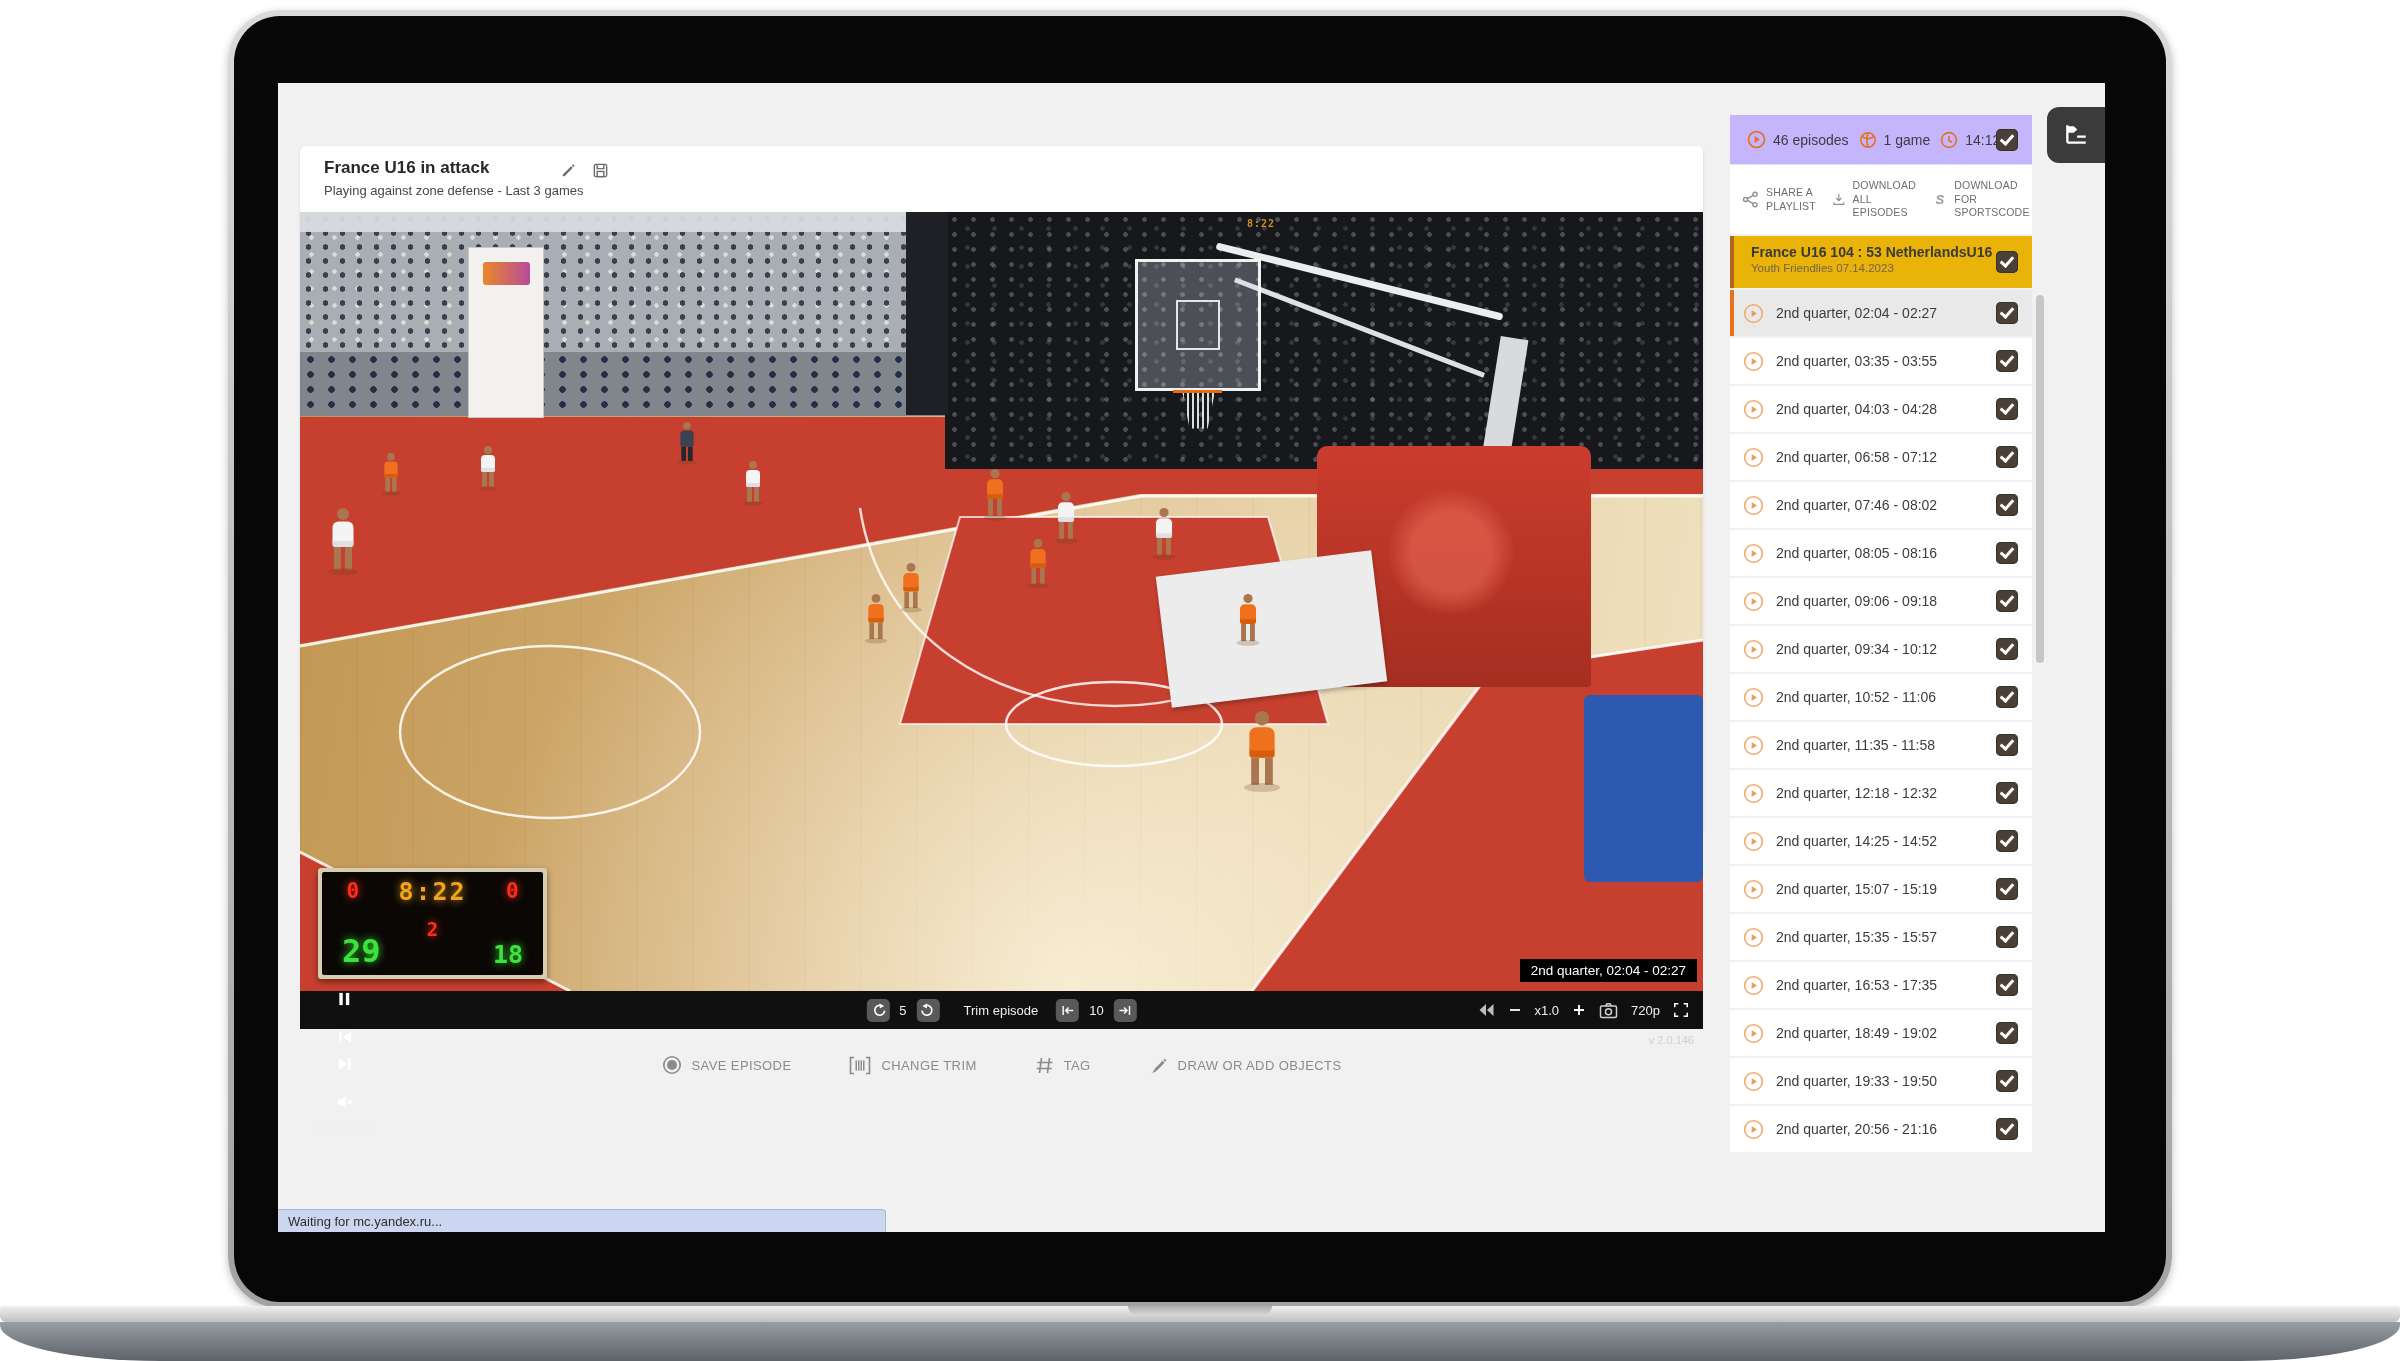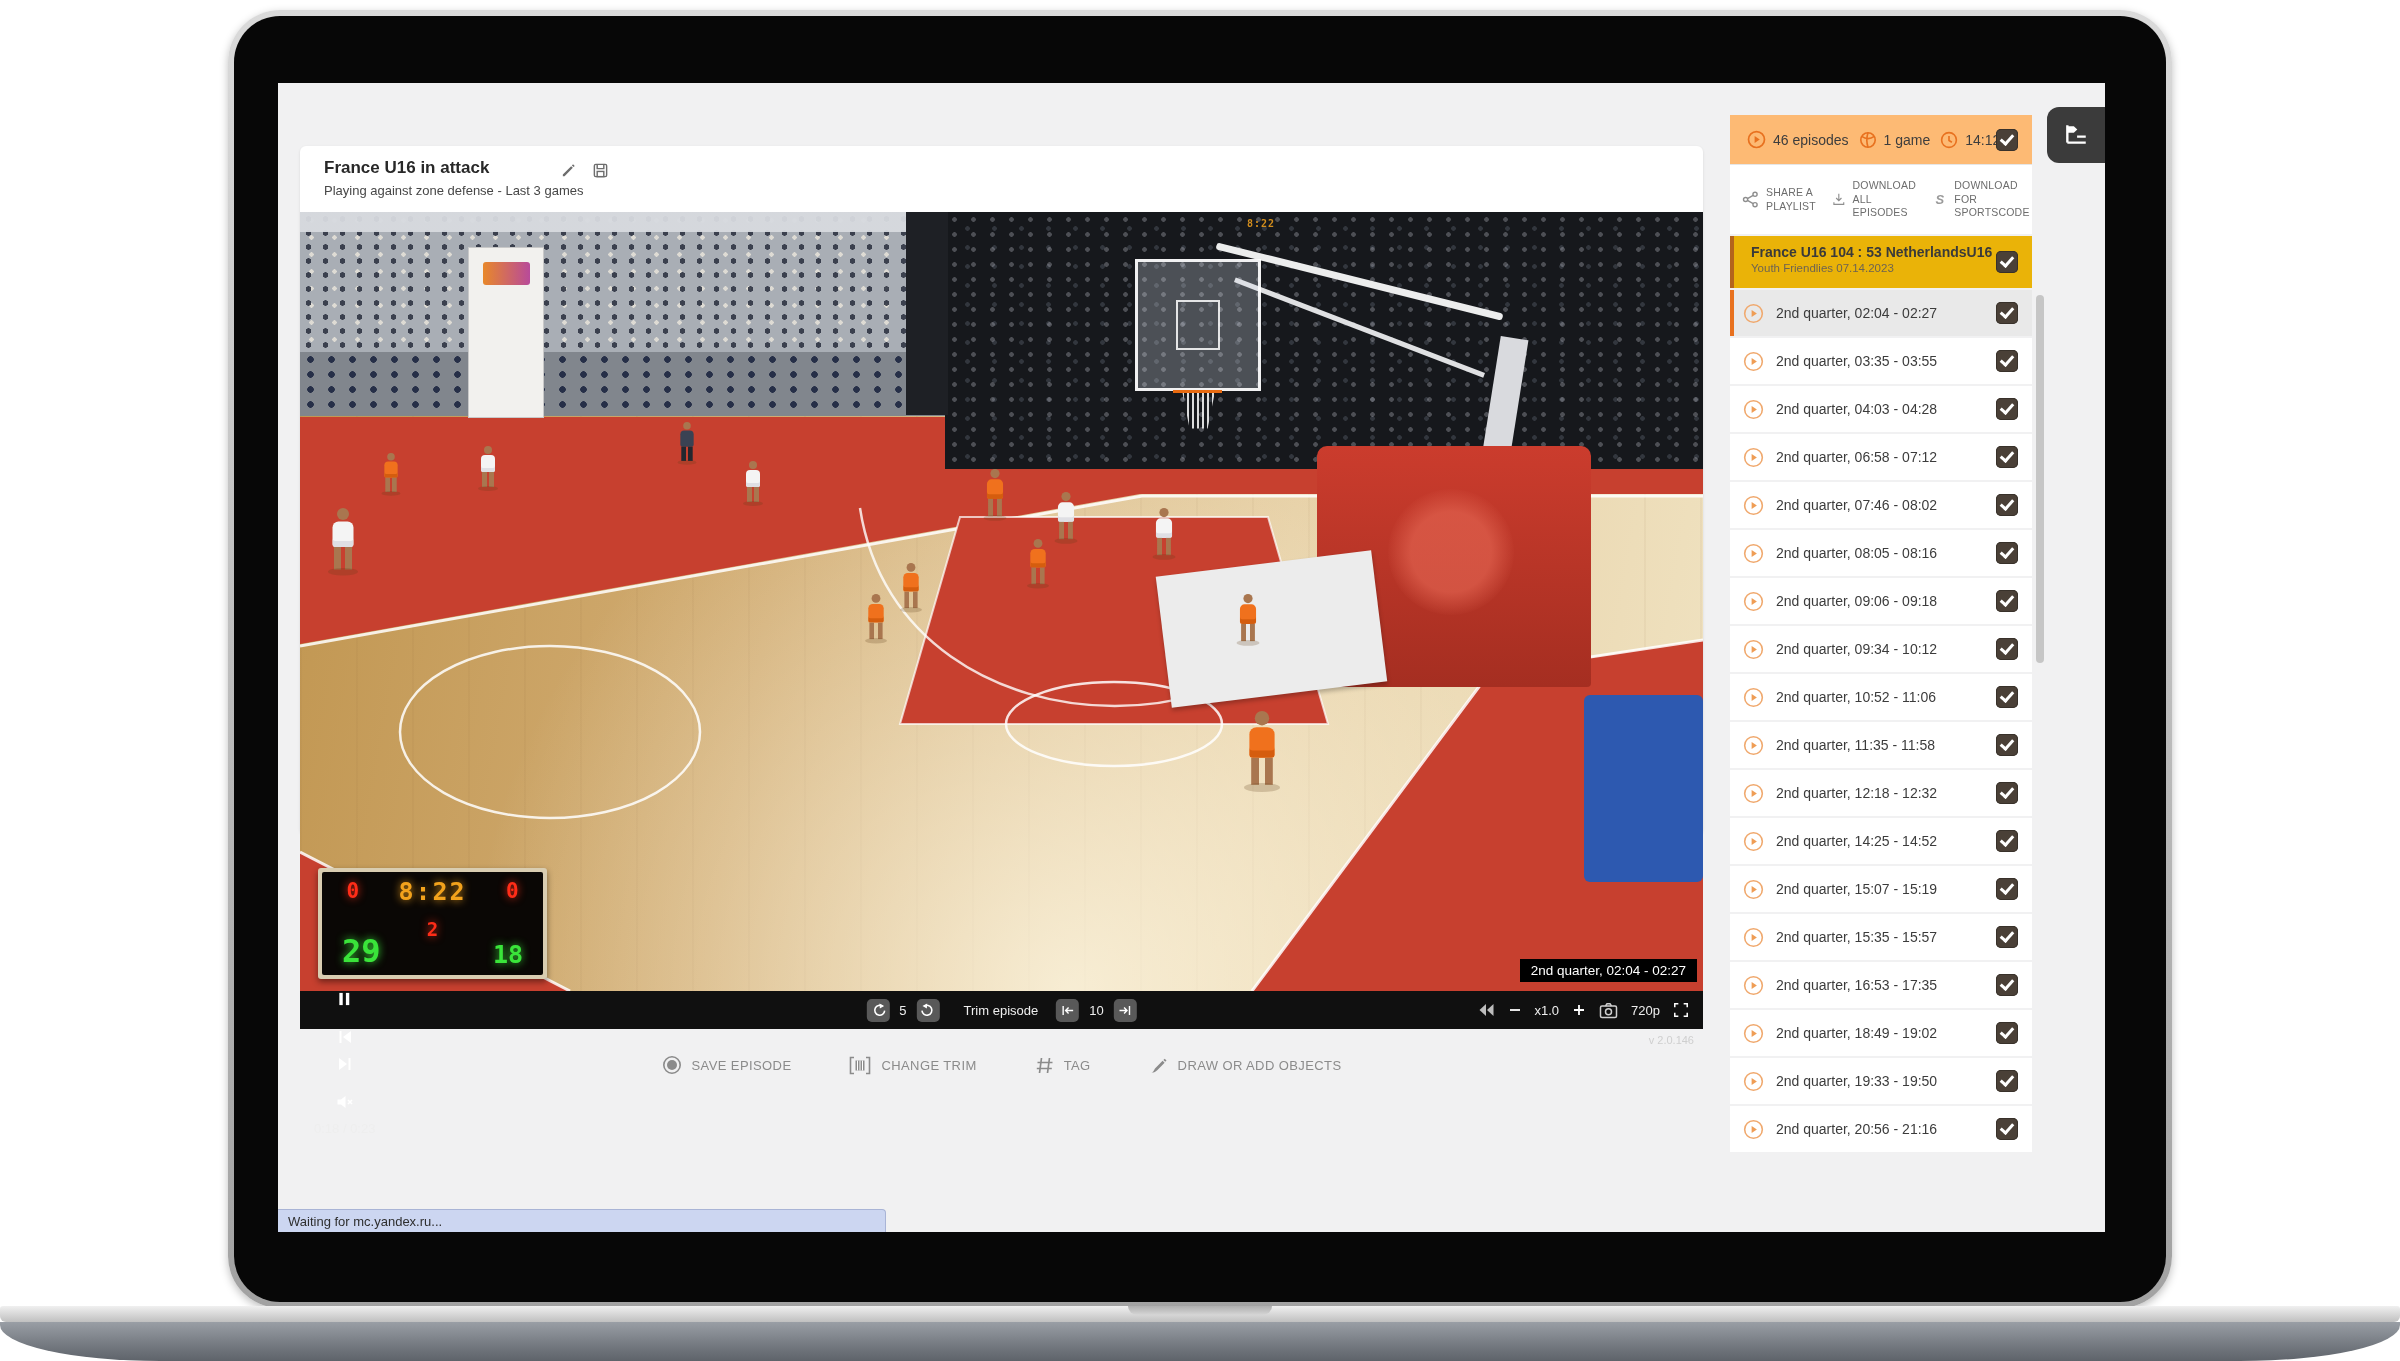--- a/index.html
+++ b/index.html
@@ -133,21 +133,21 @@
   .statusbar { position:absolute; left:0; bottom:0; width:608px; height:23px;
     background:#ccd6f1; border:1px solid #a9b4d6; border-left:none; border-bottom:none;
     border-top-right-radius:4px; font-size:13px; color:#2e2e2e; line-height:24px; padding-left:10px; }
 
   
   .sidebar { position:absolute; left:1452px; top:32px; width:302px; }
   .checkbox { width:22px; height:22px; background:#4a4037; border-radius:5px; position:relative;
     box-shadow:inset 0 0 0 1px #38312a; cursor:pointer; flex:none; }
   .checkbox::after { content:""; position:absolute; left:7px; top:3px; width:5px; height:10px;
     border:solid #fff; border-width:0 3px 3px 0; transform:rotate(42deg); }
-  .sb-stats { height:50px; background:#fdba74; display:flex; align-items:center; gap:7px;
+  .sb-stats { height:50px; background:#c4b5fd; display:flex; align-items:center; gap:7px;
     padding:0 14px; position:relative; font-size:14px; color:#3d3d3d; border-bottom:1px solid #e6e6e6; }
   .sb-stats .stat-ic { display:flex; align-items:center; margin-left:3px; }
   .sb-stats .checkbox { position:absolute; right:14px; }
   .sb-links { height:69px; background:#fff; display:flex; align-items:center; padding:0 12px; gap:16px; }
   .sb-link { display:flex; align-items:center; gap:7px; color:#6d6d6d; font-size:10.5px;
     line-height:1.3; letter-spacing:.2px; cursor:pointer; }
   .sb-game { margin-top:2px; height:52px; background:#eab308; border-left:4px solid #b4641c;
     position:relative; padding:8px 0 0 17px; }
   .sb-game .t { font-size:14px; font-weight:bold; color:#3a3a3a; }
   .sb-game .s { font-size:11.5px; color:#6e6452; margin-top:2px; }

